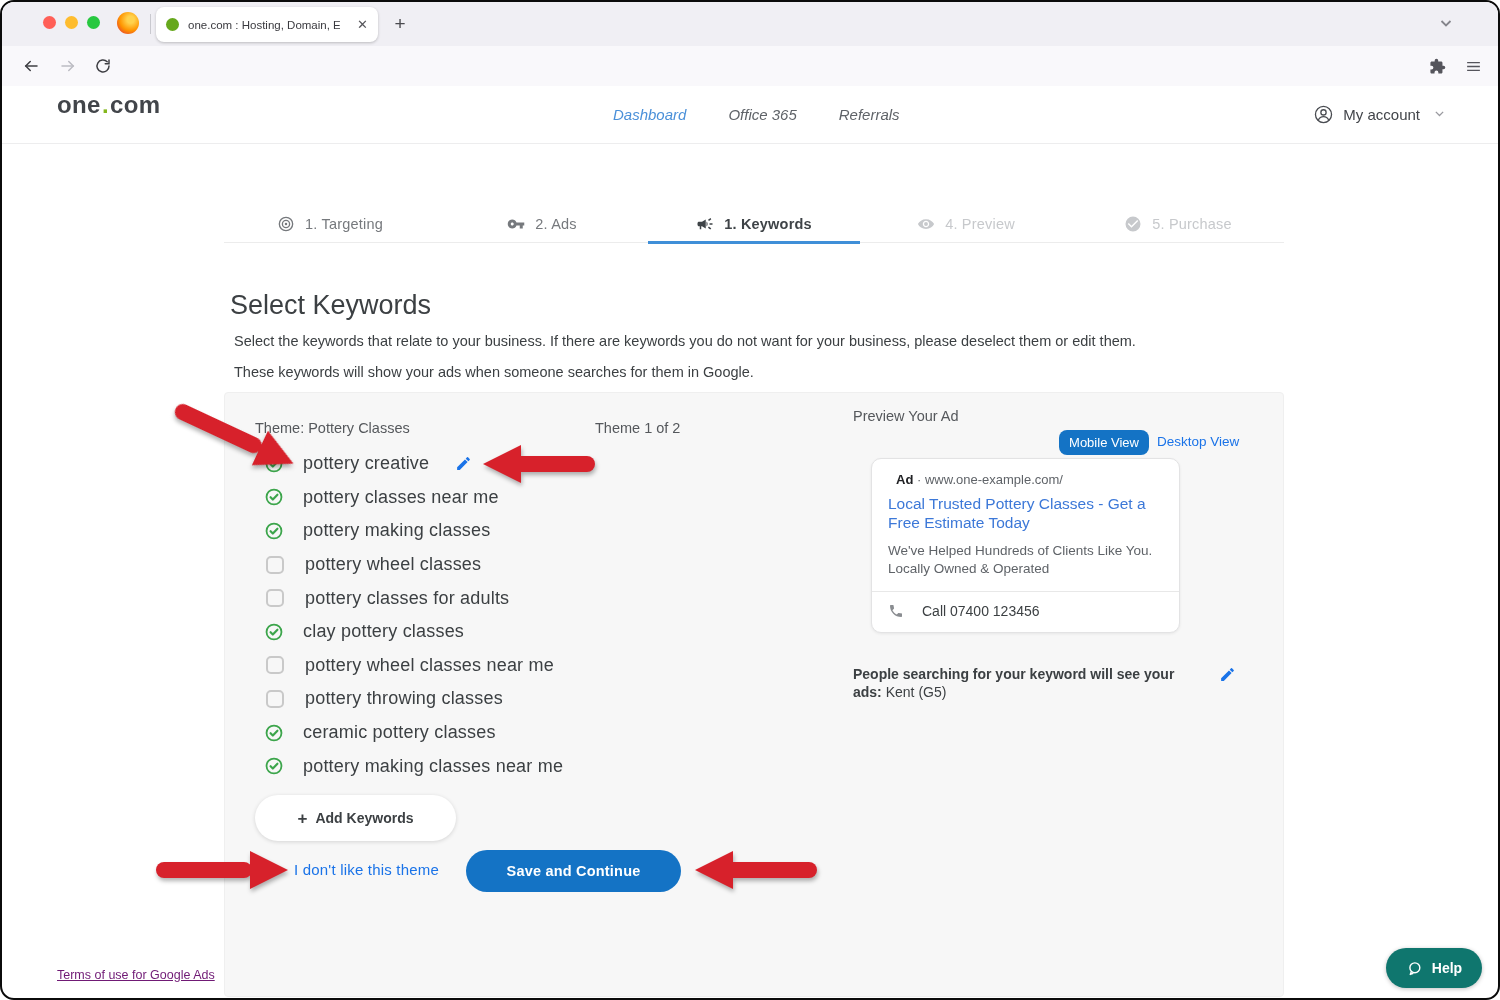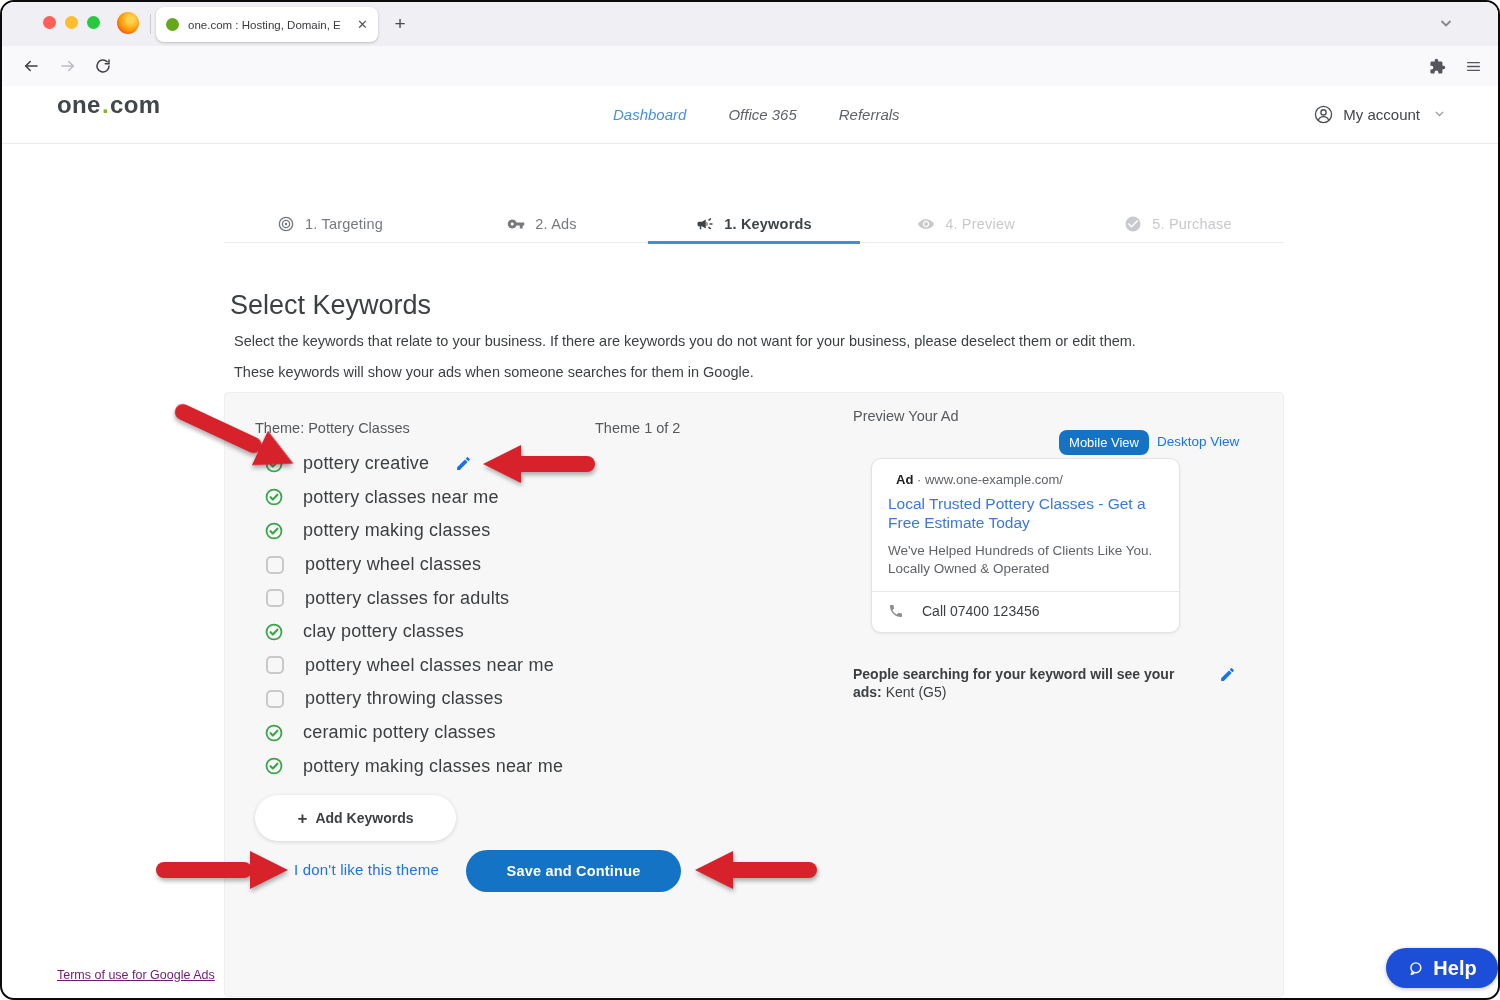--- a/index.html
+++ b/index.html
@@ -119,22 +119,22 @@
   
   .arrow{position:absolute;pointer-events:none;}
   .arrow svg{display:block;filter:drop-shadow(1px 3px 2px rgba(0,0,0,.30));}
   .arr-diag{left:170px;top:383px;transform:rotate(25deg);transform-origin:0 50%;}
   .arr-pencil{left:479px;top:441px;}
   .arr-dislike{left:152px;top:847px;}
   .arr-save{left:691px;top:847px;}
 
   
   .terms{position:absolute;left:30px;top:966px;font-size:12.5px;color:#701a75;text-decoration:underline;cursor:pointer;margin-left:25px;}
-  .help-btn{position:absolute;left:1384px;top:946px;width:112px;height:40px;background:#1d4ed8;border:none;
-            border-radius:20px;color:#fff;font-size:20px;font-weight:bold;display:flex;align-items:center;
+  .help-btn{position:absolute;left:1384px;top:946px;width:96px;height:40px;background:#0f766e;border:none;
+            border-radius:20px;color:#fff;font-size:14px;font-weight:bold;display:flex;align-items:center;
             justify-content:center;gap:9px;box-shadow:0 1px 4px rgba(0,0,0,.25);
             font-family:"Liberation Sans",sans-serif;cursor:pointer;}
   .help-btn svg{width:17px;height:17px;}
 </style>
 </head>
 <body>
 
 <div class="frame">
 
   <div class="tabstrip">

